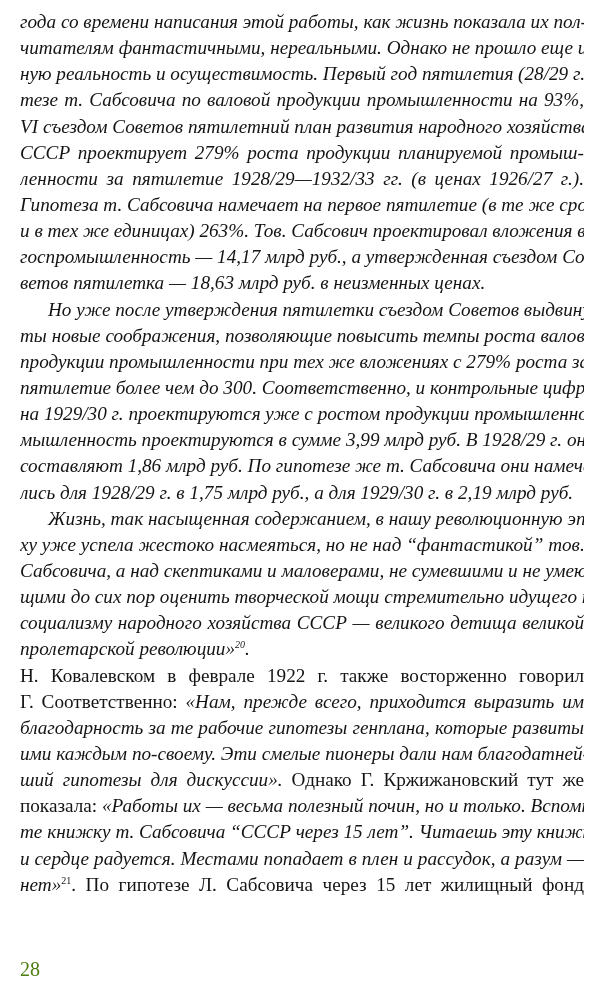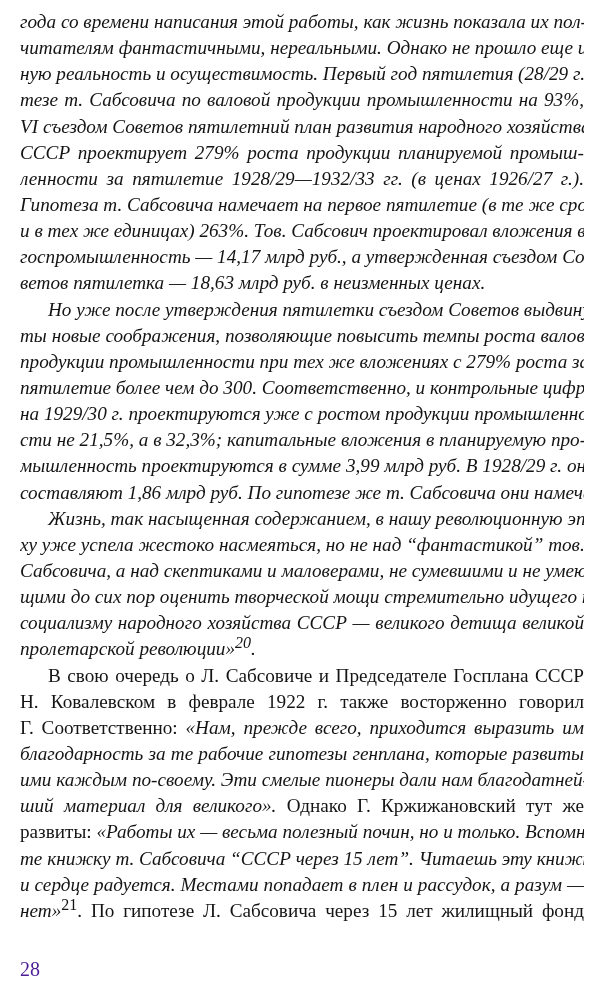--- a/index.html
+++ b/index.html
@@ -10,25 +10,25 @@
     font-size: 19.2px; color: #141414;
   }
   .line {
     height: 26.15px; line-height: 26.15px;
     white-space: nowrap; text-align: justify; text-align-last: justify;
     overflow: hidden;
   }
   .line.last { text-align-last: left; font-style: italic; }
   .line.indent { padding-left: 28px; }
   .it { font-style: italic; }
-  sup { font-size: 16px; line-height: 0; vertical-align: super; }
+  sup { font-size: 10px; line-height: 0; vertical-align: super; }
   .folio {
     position: absolute; left: 20px; top: 958px;
     font-family: "Liberation Serif", "DejaVu Serif", serif;
-    font-size: 20px; color: #4c1d95;
+    font-size: 20px; color: #4d7c0f;
   }
 </style>
 </head>
 <body>
 
 <div class="page">
 
   <div class="it">
     <div class="line">года со времени написания этой работы, как жизнь показала их пол-</div>
     <div class="line">читателям фантастичными, нереальными. Однако не прошло еще и</div>
@@ -42,42 +42,41 @@
     <div class="line">госпромышленность — 14,17 млрд руб., а утвержденная съездом Со-</div>
     <div class="line last">ветов пятилетка — 18,63 млрд руб. в неизменных ценах.</div>
   </div>
 
   <div class="it">
     <div class="line indent">Но уже после утверждения пятилетки съездом Советов выдвину-</div>
     <div class="line">ты новые соображения, позволяющие повысить темпы роста валовой</div>
     <div class="line">продукции промышленности при тех же вложениях с 279% роста за</div>
     <div class="line">пятилетие более чем до 300. Соответственно, и контрольные цифры</div>
     <div class="line">на 1929/30 г. проектируются уже с ростом продукции промышленно-</div>
-    <div class="line">сти не 21,5%, а в 32,3%; капитальные вложения в планируемую про-</div>
     <div class="line">мышленность проектируются в сумме 3,99 млрд руб. В 1928/29 г. они</div>
     <div class="line">составляют 1,86 млрд руб. По гипотезе же т. Сабсовича они намеча-</div>
+    <div class="line last">лись для 1928/29 г. в 1,75 млрд руб., а для 1929/30 г. в 2,19 млрд руб.</div>
   </div>
 
   <div class="it">
     <div class="line indent">Жизнь, так насыщенная содержанием, в нашу революционную эпо-</div>
     <div class="line">ху уже успела жестоко насмеяться, но не над “фантастикой” тов.</div>
     <div class="line">Сабсовича, а над скептиками и маловерами, не сумевшими и не умею-</div>
     <div class="line">щими до сих пор оценить творческой мощи стремительно идущего к</div>
     <div class="line">социализму народного хозяйства СССР — великого детища великой</div>
     <div class="line last"><span>пролетарской революции»</span><sup>20</sup><span>.</span></div>
   </div>
 
   <div>
-    <div class="line indent">В свою очередь о Л. Сабсовиче и Председателе Госплана СССР</div>
     <div class="line">Н. Ковалевском в феврале 1922 г. также восторженно говорил</div>
     <div class="line"><span>Г. Соответственно: </span><span class="it">«Нам, прежде всего, приходится выразить им</span></div>
     <div class="line it">благодарность за те рабочие гипотезы генплана, которые развиты</div>
     <div class="line it">ими каждым по-своему. Эти смелые пионеры дали нам благодатней-</div>
-    <div class="line"><span class="it">ший материал для великого».</span><span> Однако Г. Кржижановский тут же</span></div>
-    <div class="line"><span>развиты: </span><span class="it">«Работы их — весьма полезный почин, но и только. Вспомни-</span></div>
+    <div class="line"><span class="it">ший гипотезы для дискуссии».</span><span> Однако Г. Кржижановский тут же</span></div>
+    <div class="line"><span>показала: </span><span class="it">«Работы их — весьма полезный почин, но и только. Вспомни-</span></div>
     <div class="line it">те книжку т. Сабсовича “СССР через 15 лет”. Читаешь эту книжку,</div>
     <div class="line it">и сердце радуется. Местами попадает в плен и рассудок, а разум —</div>
     <div class="line"><span class="it">нет»</span><sup>21</sup><span>. По гипотезе Л. Сабсовича через 15 лет жилищный фонд</span></div>
 
   </div>
 </div>
 
 <div class="folio">28</div>
 
 </body></html>

